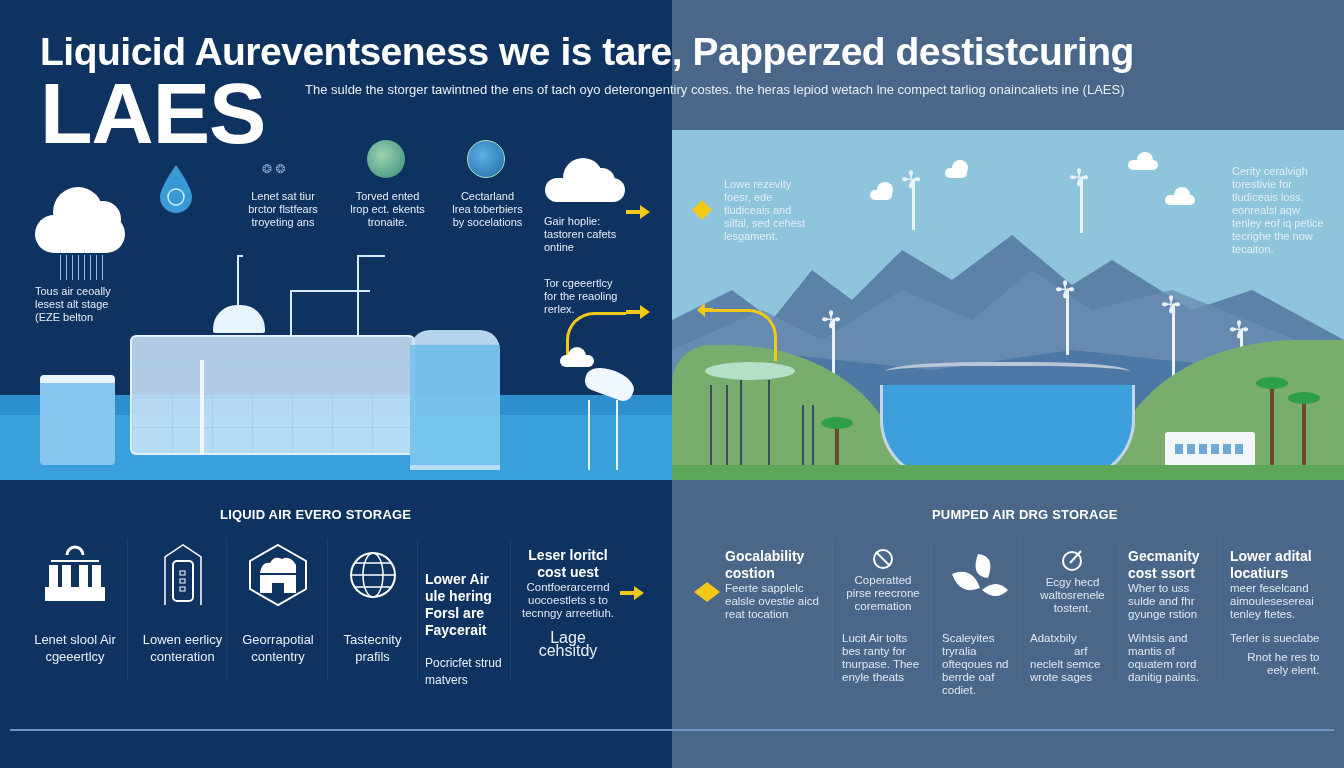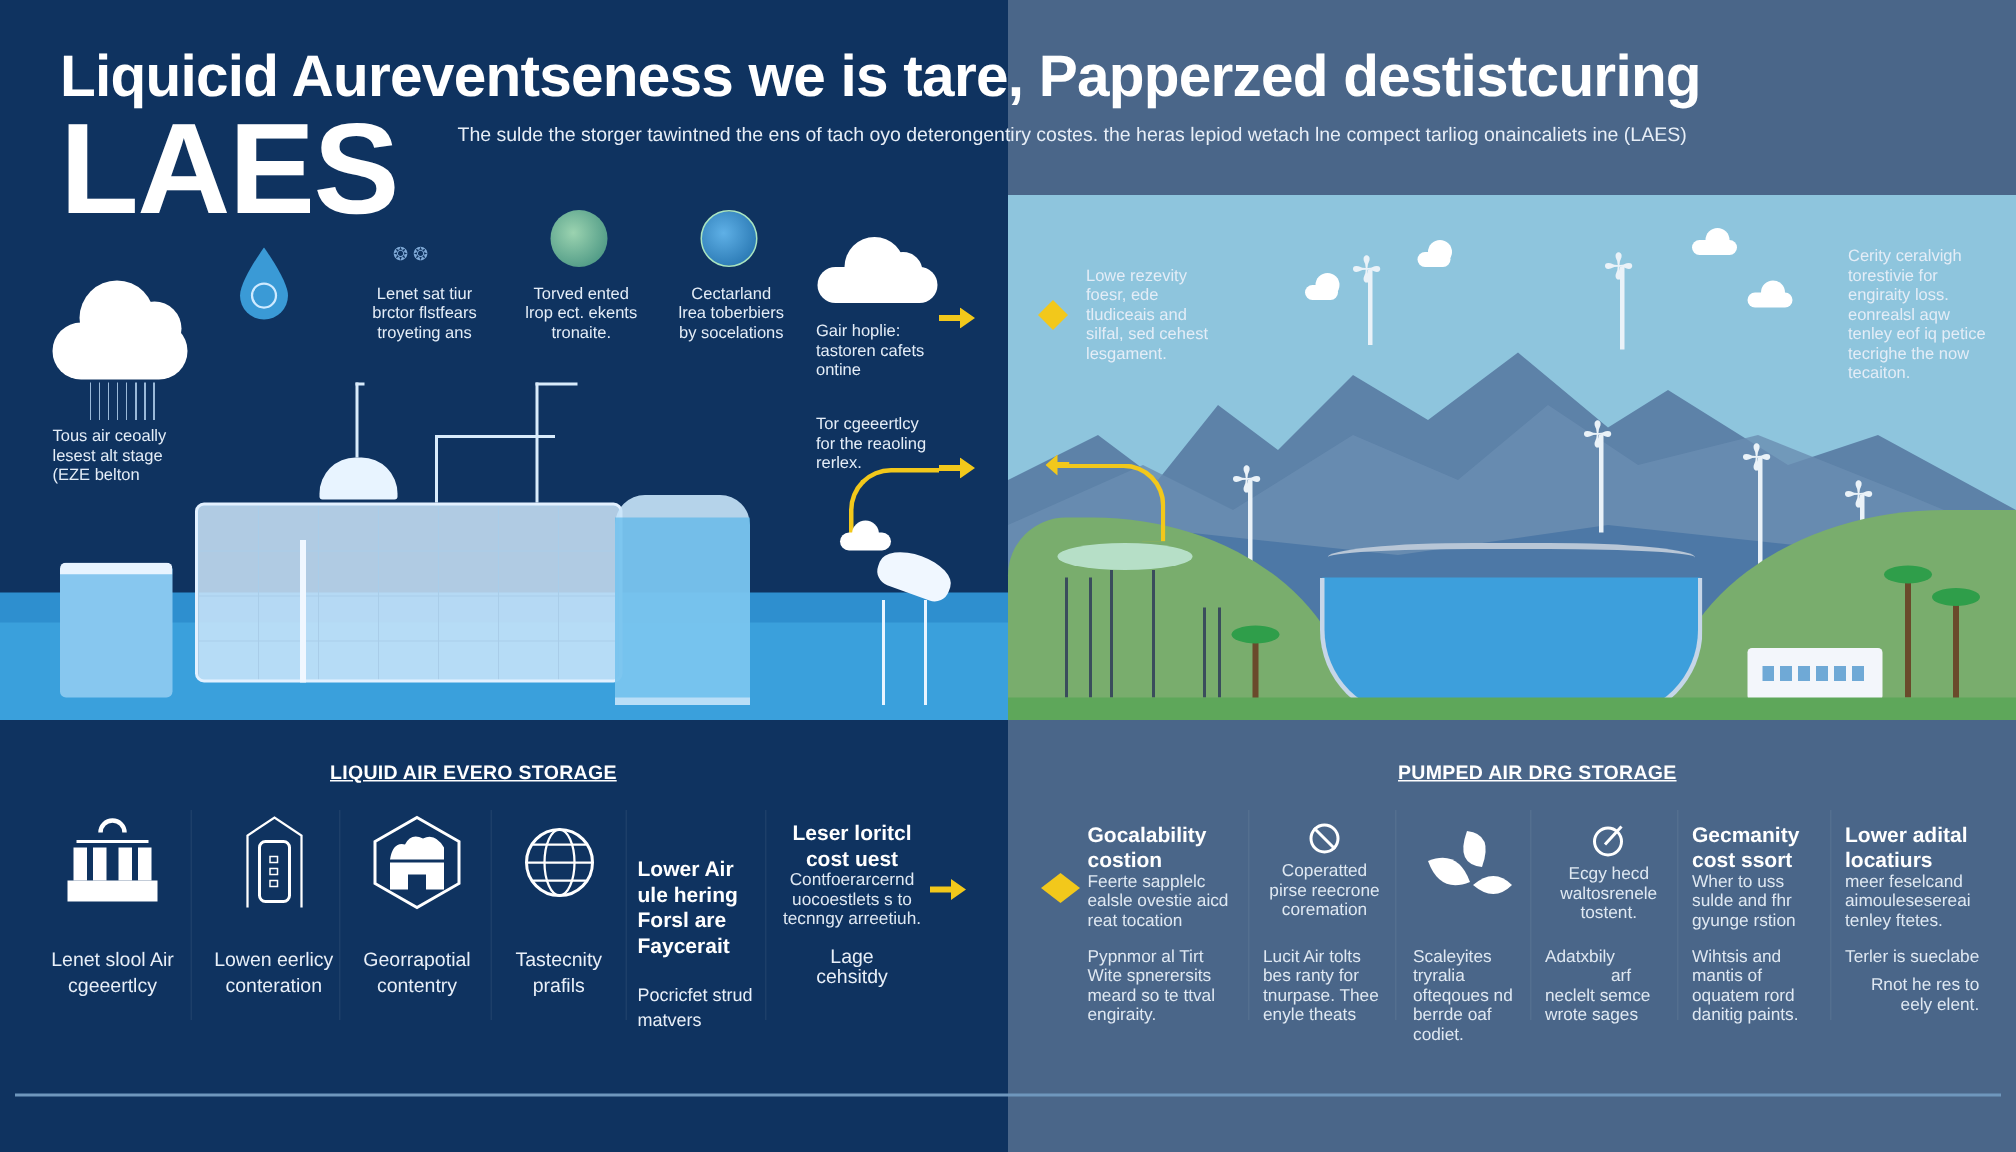--- a/index.html
+++ b/index.html
@@ -64,21 +64,21 @@
   .wt { position: absolute; width: 3px; background: #eaf2f8; }
   .wt::after { content: "✢"; position: absolute; left: -11px; top: -14px; font-size: 24px; color: #eaf2f8; }
   .palm { position: absolute; width: 4px; background: #6a4a2b; }
   .palm::before { content: ""; position: absolute; left: -14px; top: -8px; width: 32px; height: 12px; background: #2f9e4a; border-radius: 50%; }
   .tower-r { position: absolute; border-left: 2px solid #3a4d5c; border-right: 2px solid #3a4d5c; }
 
   .sm-cloud { position: absolute; background: #fff; border-radius: 10px; height: 10px; }
   .sm-cloud::before { content:""; position:absolute; left: 30%; top: -8px; width: 16px; height: 16px; background:#fff; border-radius:50%; }
 
   
-  .sec-title { position: absolute; top: 507px; font-size: 13px; font-weight: 700; letter-spacing: 0.2px; color: #fff; text-decoration: underline; }
+  .sec-title { position: absolute; top: 507px; font-size: 13px; font-weight: 700; letter-spacing: 0.2px; color: #fff; }
   .card { position: absolute; top: 0; height: 150px; text-align: center; }
   .card .ic { width: 64px; height: 64px; margin: 8px auto 0; display: flex; align-items: center; justify-content: center; }
   .card .lbl { position: absolute; left: 0; right: 0; top: 96px; font-size: 13px; line-height: 17px; color: #e8eff8; }
   .card .head { font-size: 14px; font-weight: 600; line-height: 17px; color: #fff; text-align: left; }
   .card .body { font-size: 11.5px; line-height: 13px; color: #dfe8f2; }
   .divider { position: absolute; top: 540px; width: 1px; height: 140px; background: rgba(255,255,255,0.06); }
   .bottom-line { position: absolute; left: 10px; top: 729px; width: 1324px; height: 2px; background: #6f97bd; }
 </style>
 </head>
 <body>
@@ -201,21 +201,21 @@
 <div class="note" style="left:724px;top:178px;">
   <div>Lowe rezevity</div>
   <div>foesr, ede</div>
   <div>tludiceais and</div>
   <div>silfal, sed cehest</div>
   <div>lesgament.</div>
 </div>
 <div class="note" style="left:1232px;top:165px;">
   <div>Cerity ceralvigh</div>
   <div>torestivie for</div>
-  <div>engiraity loss.</div>
+  <div>tludiceais loss.</div>
   <div>eonrealsl aqw</div>
   <div>tenley eof iq petice</div>
   <div>tecrighe the now</div>
   <div>tecaiton.</div>
 </div>
 
 <div class="sec-title" style="left:220px;">LIQUID AIR EVERO STORAGE</div>
 
 <div class="card" style="left:20px;width:110px;top:535px;">
   <svg class="ic" viewBox="0 0 64 64">
@@ -289,21 +289,21 @@
 <div class="card" style="left:518px;width:100px;top:535px;">
   <div class="head" style="text-align:center;margin-top:12px;">
       <div>Leser loritcl</div>
       <div>cost uest</div>
     </div>
   <div class="body">
       <div>Contfoerarcernd</div>
       <div>uocoestlets s to</div>
       <div>tecnngy arreetiuh.</div>
     </div>
-  <div class="lbl" style="font-size:13px;line-height:13px;">
+  <div class="lbl" style="font-size:16px;line-height:13px;">
       <div>Lage</div>
       <div>cehsitdy</div>
     </div>
 </div>
 <svg class="arrow-y" style="left:620px;top:586px;" viewBox="0 0 24 14">
     <path d="M0 5 H14 V0 L24 7 L14 14 V9 H0Z" fill="#f2c81b"></path>
   </svg>
 
 <div class="divider" style="left:127px;"></div>
 <div class="divider" style="left:226px;"></div>
@@ -319,26 +319,20 @@
 
 <div class="card" style="left:725px;width:110px;top:540px;text-align:left;">
   <div class="head" style="margin-top:8px;">
       <div>Gocalability</div>
       <div>costion</div>
     </div>
   <div class="body">
       <div>Feerte sapplelc</div>
       <div>ealsle ovestie aicd</div>
       <div>reat tocation</div>
-    </div>
-  <div class="body" style="position:absolute;top:92px;">
-      <div>Pypnmor al Tirt</div>
-      <div>Wite spnerersits</div>
-      <div>meard so te ttval</div>
-      <div>engiraity.</div>
     </div>
 </div>
 
 <div class="card" style="left:838px;width:90px;top:540px;">
   <svg style="width:22px;height:22px;margin-top:8px;" viewBox="0 0 22 22">
     <circle cx="11" cy="11" r="9" fill="none" stroke="#fff" stroke-width="2"></circle>
       <line x1="4" y1="4" x2="18" y2="18" stroke="#fff" stroke-width="2"></line>
   </svg>
   <div class="body">
       <div>Coperatted</div>

